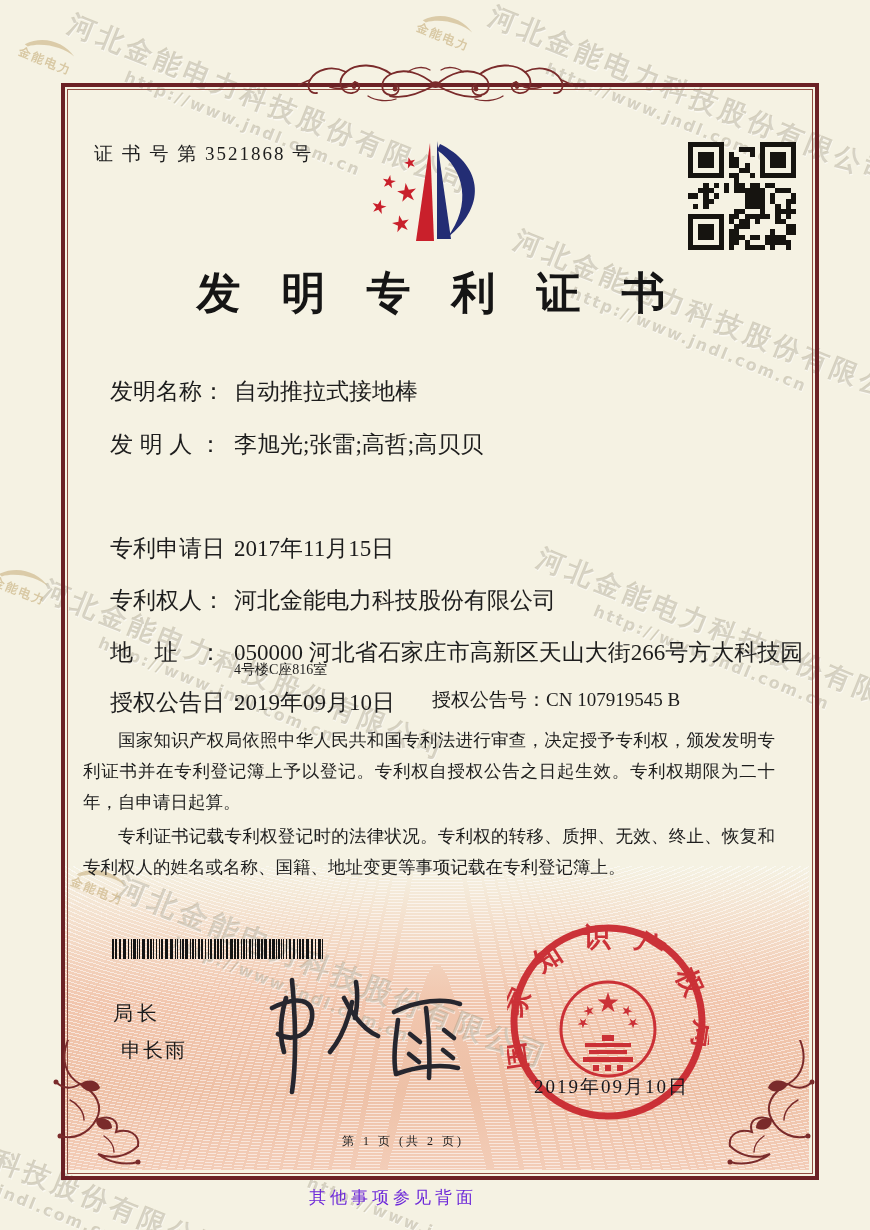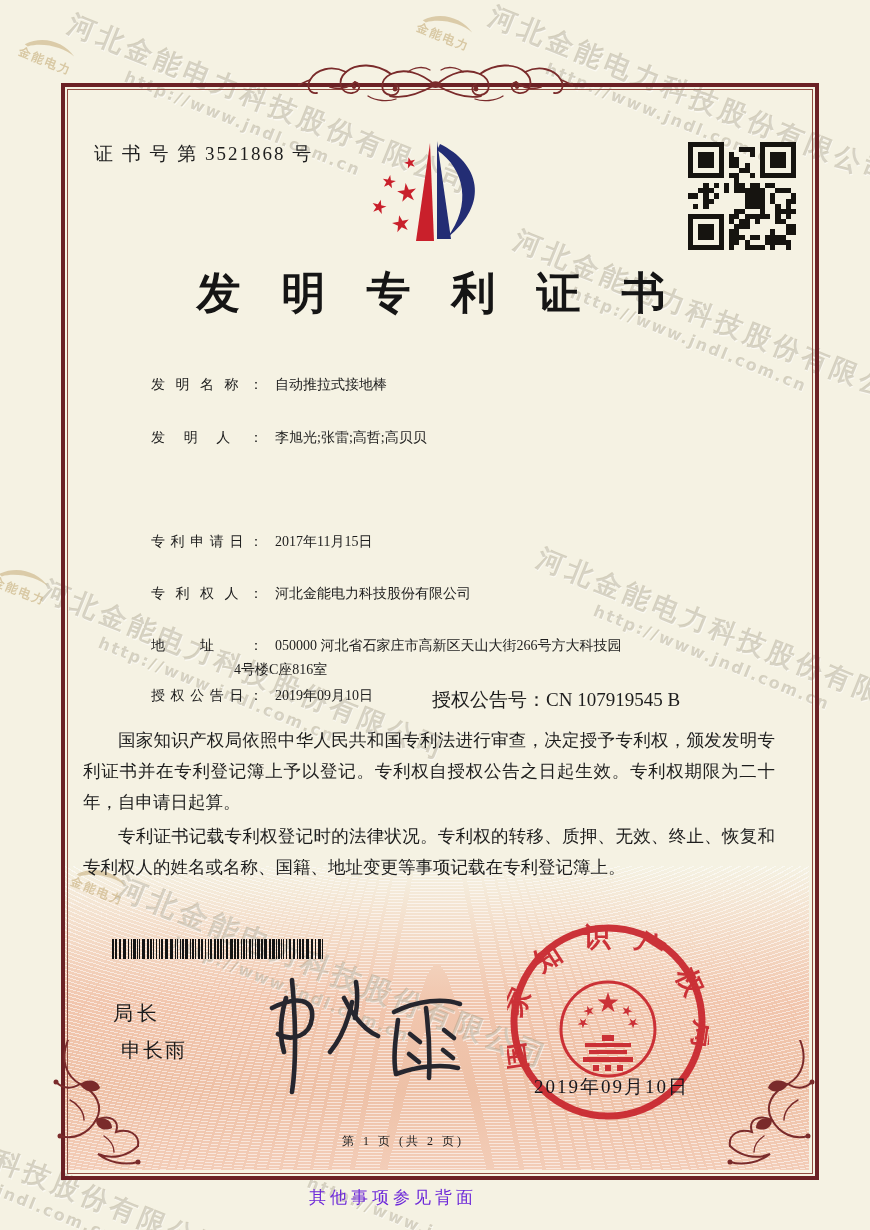--- a/index.html
+++ b/index.html
@@ -40,21 +40,21 @@
     border:4px solid #6b2125; z-index:3;}
   .frame-inner{position:absolute; inset:2px; border:1px solid #8f4a40;}
   .ornament{position:absolute; z-index:4; pointer-events:none;}
   
   .layer{position:absolute; inset:0; z-index:5;padding-left:14px;}
   .cert-no{position:absolute; left:94px; top:141px; font-size:19px; letter-spacing:2px;}
   .logo{position:absolute; left:366px; top:135px; width:126px; height:116px;}
   .qr{position:absolute; left:688px; top:142px; width:108px; height:108px;}
   .title{position:absolute; left:0; right:8px; top:264px; text-align:center;
     font-size:44px; font-weight:bold; letter-spacing:41px; text-indent:41px; color:#151515;}
-  .row{position:absolute; left:110px; font-size:14px; white-space:nowrap;margin-left:41px;}
+  .row{position:absolute; left:110px; font-size:23px; white-space:nowrap;}
   .row .lbl{display:inline-block; width:112px; text-align:justify; text-align-last:justify; vertical-align:top;}
   .row .val{margin-left:12px;}
   .addr2{position:absolute; left:234px; font-size:14px;font-family:Liberation Serif, serif;}
   .grant-no{position:absolute; left:432px; font-size:19px; white-space:nowrap;}
   .paras{position:absolute; left:83px; top:725px; width:692px; font-size:17.5px; line-height:31px; text-align:justify;}
   .paras p{margin:0 0 3px 0; text-indent:2em;}
   .barcode{position:absolute; left:112px; top:939px; width:216px; height:20px;}
   .director-title{position:absolute; left:113px; top:1000px; font-size:20px; font-weight:500;
     font-family:"DejaVu Sans","Liberation Sans",sans-serif; letter-spacing:4px;}
   .director-name{position:absolute; left:121px; top:1037px; font-size:20px; font-weight:500;

